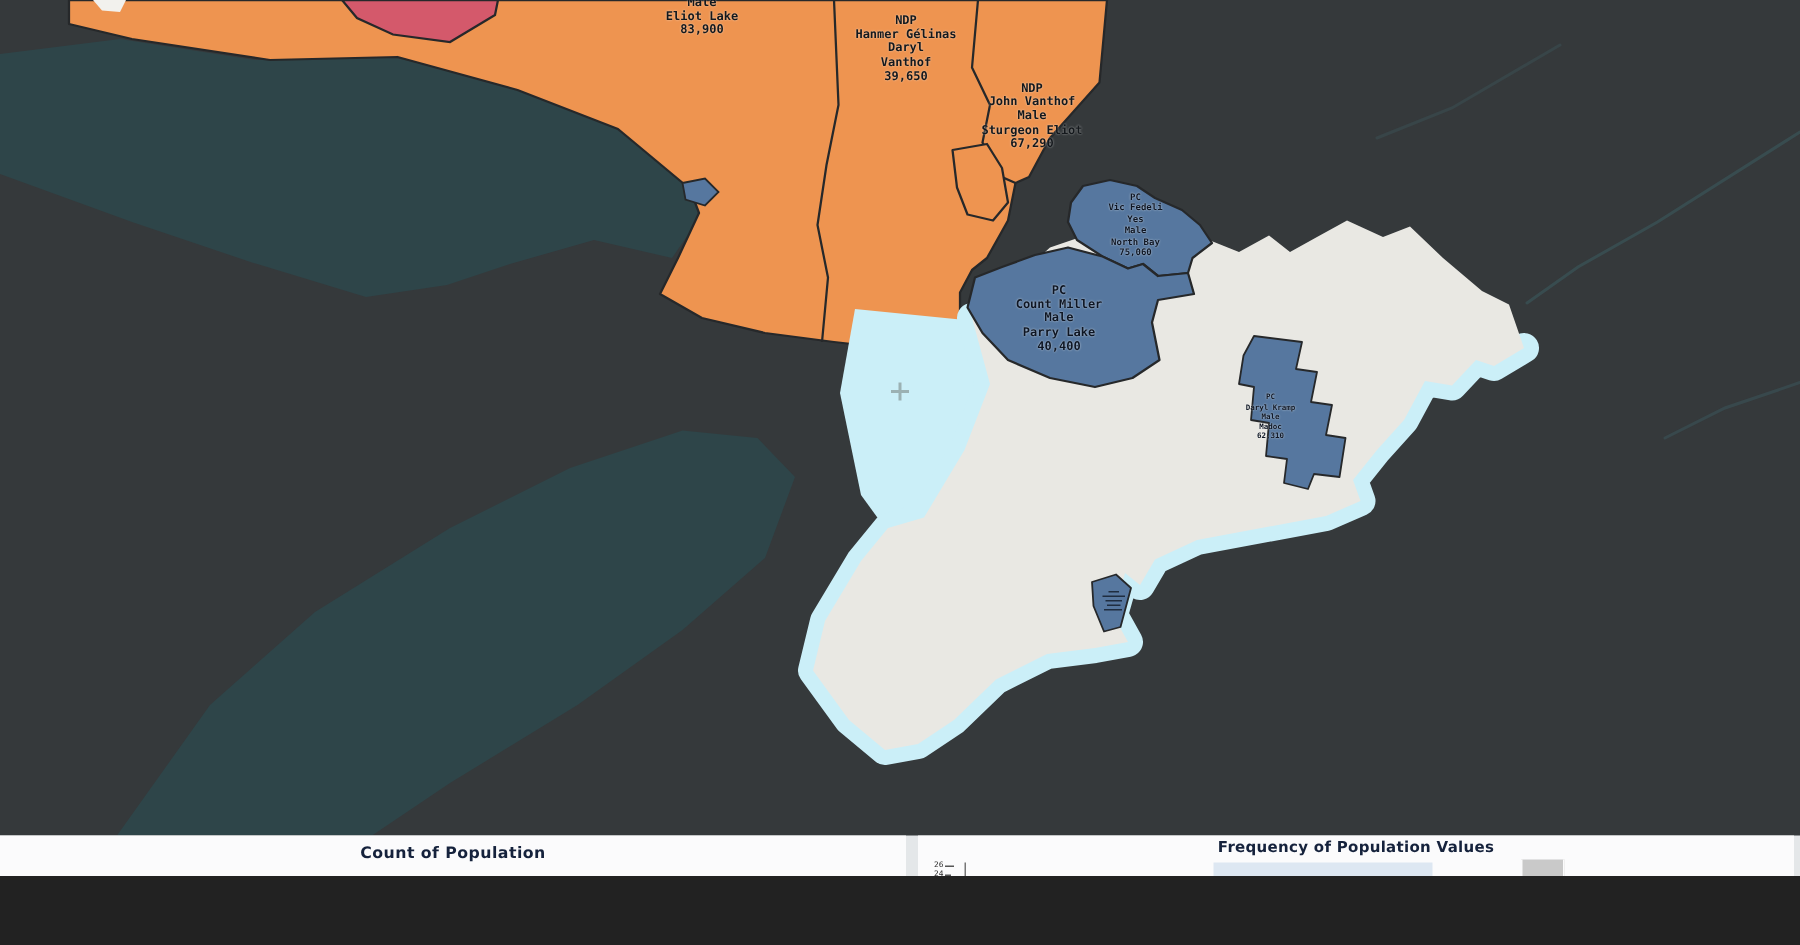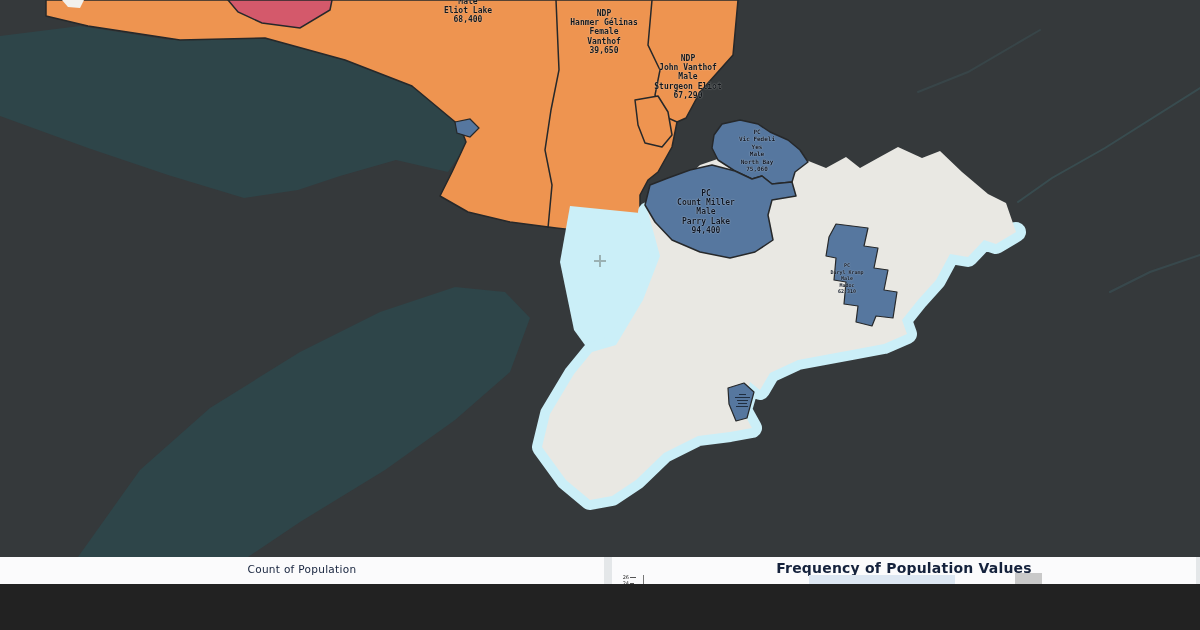--- a/index.html
+++ b/index.html
@@ -19,25 +19,25 @@
   #tiny-label{position:absolute;left:733px;top:392px;width:18px;}
   #tiny-label i{display:block;height:1px;margin:2px auto 0;background:rgba(18,26,40,.8);}
   
   .cross-h{position:absolute;left:594px;top:260px;width:12px;height:1.5px;background:#9bb1b3;}
   .cross-v{position:absolute;left:599px;top:255px;width:1.5px;height:12px;background:#9bb1b3;}
   
   #panel{position:absolute;left:0;top:557px;width:1200px;height:73px;background:#e4e7e9;}
   .card{position:absolute;top:0;height:73px;background:#fbfbfc;overflow:hidden;}
   #card-count{left:0;width:604px;}
   #card-hist{left:612px;width:584px;}
-  .count-title{margin-top:6px;text-align:center;font-size:10.5px;font-weight:400;
+  .count-title{margin-top:6px;text-align:center;font-size:10.5px;font-weight:700;
                letter-spacing:.3px;color:#15223c;}
   .count-value{margin-top:1px;text-align:center;font-size:92px;line-height:1;
                font-weight:600;color:#16243d;}
-  .hist-title{margin-top:3px;text-align:center;font-size:14px;font-weight:bold;
+  .hist-title{margin-top:3px;text-align:center;font-size:10px;font-weight:bold;
               letter-spacing:.2px;color:#15223c;}
   
   #yaxis{position:absolute;left:4px;top:18px;width:26px;}
   .yrow{display:flex;align-items:center;height:5.6px;}
   .yrow .lab{display:inline-block;width:13px;text-align:right;font-size:5px;color:#2c2c2c;
              font-family:"DejaVu Sans",sans-serif;line-height:5px;}
   .yrow .tick{display:inline-block;height:1px;background:#555;margin-left:1px;}
   .yrow .tick.major{width:6px;}
   .yrow .tick.minor{width:4px;}
   #yaxis-line{position:absolute;left:31px;top:18px;width:1px;height:54px;background:#777;}
@@ -87,26 +87,26 @@
       <polygon points="455,122 470,119 479,128 470,137 457,133" stroke="#26282A" stroke-width="1.2" fill="#56779F"></polygon>
       <polygon points="712,148 714,135 722,124 740,120 758,124 770,132 788,140 800,150 808,162 795,172 792,182 772,184 762,176 752,179 735,171 718,160" stroke="#26282A" stroke-width="1.5" stroke-linejoin="round" fill="#56779F"></polygon>
       <polygon points="650,185 668,178 690,170 712,165 735,171 752,179 762,176 772,184 792,182 796,196 772,200 768,215 773,240 755,252 730,258 700,252 672,240 655,222 645,205" stroke="#26282A" stroke-width="1.5" stroke-linejoin="round" fill="#56779F"></polygon>
       <polygon points="836,224 868,228 864,246 878,248 874,268 888,270 884,290 897,292 893,318 876,316 872,326 856,322 858,306 844,304 846,282 834,280 836,258 826,256 829,237" stroke="#26282A" stroke-width="1.2" stroke-linejoin="round" fill="#56779F"></polygon>
       <polygon points="728,388 744,383 754,392 747,418 736,421 729,404" stroke="#26282A" stroke-width="1.2" stroke-linejoin="round" fill="#56779F"></polygon>
     </svg>
 
     <div class="map-label lbl-lg" style="left:468px;top:-3px;">
       <span>Male</span>
       <span>Eliot Lake</span>
-      <span>68,400</span>
+      <span>83,900</span>
     </div>
     <div class="map-label lbl-lg" style="left:604px;top:9px;">
       <span>NDP</span>
       <span>Hanmer Gélinas</span>
-      <span>Female</span>
+      <span>Daryl</span>
       <span>Vanthof</span>
       <span>39,650</span>
     </div>
     <div class="map-label lbl-lg" style="left:688px;top:54px;">
       <span>NDP</span>
       <span>John Vanthof</span>
       <span>Male</span>
       <span>Sturgeon Eliot</span>
       <span>67,290</span>
     </div>
@@ -116,21 +116,21 @@
       <span>Yes</span>
       <span>Male</span>
       <span>North Bay</span>
       <span>75,060</span>
     </div>
     <div class="map-label lbl-lg lbl-on-blue" style="left:706px;top:189px;">
       <span>PC</span>
       <span>Count Miller</span>
       <span>Male</span>
       <span>Parry Lake</span>
-      <span>94,400</span>
+      <span>40,400</span>
     </div>
     <div class="map-label lbl-sm lbl-on-blue" style="left:847px;top:262px;">
       <span>PC</span>
       <span>Daryl Kramp</span>
       <span>Male</span>
       <span>Madoc</span>
       <span>62,310</span>
     </div>
 
     <div id="tiny-label">

